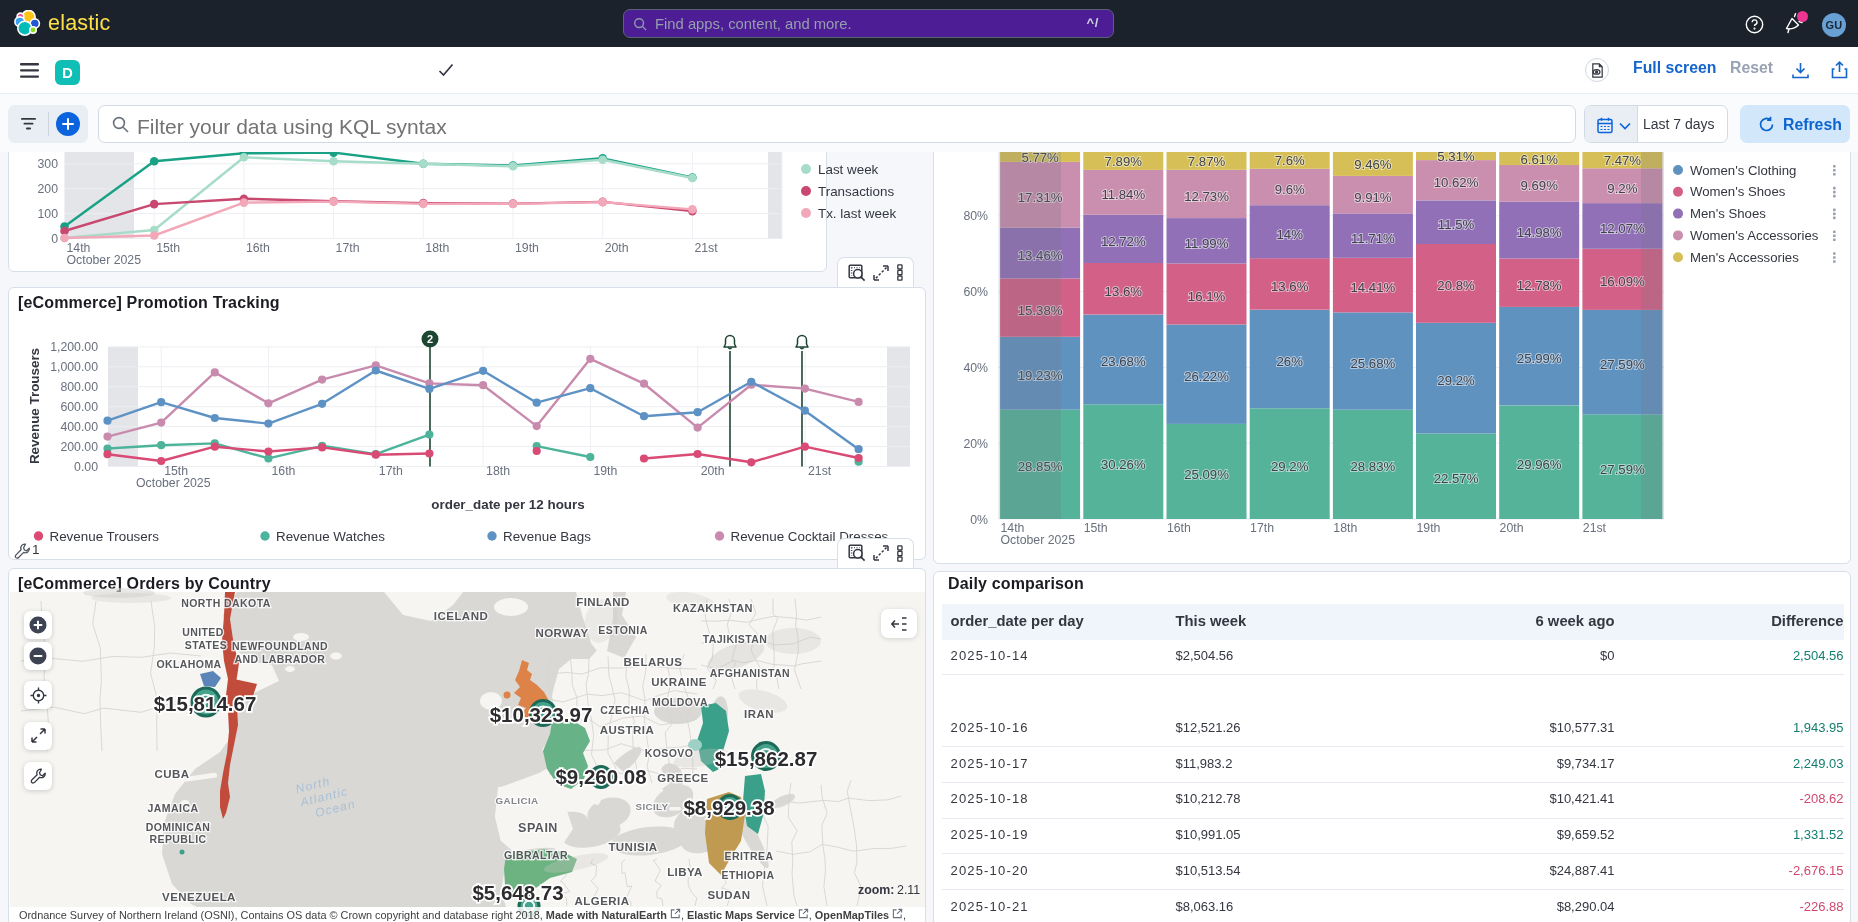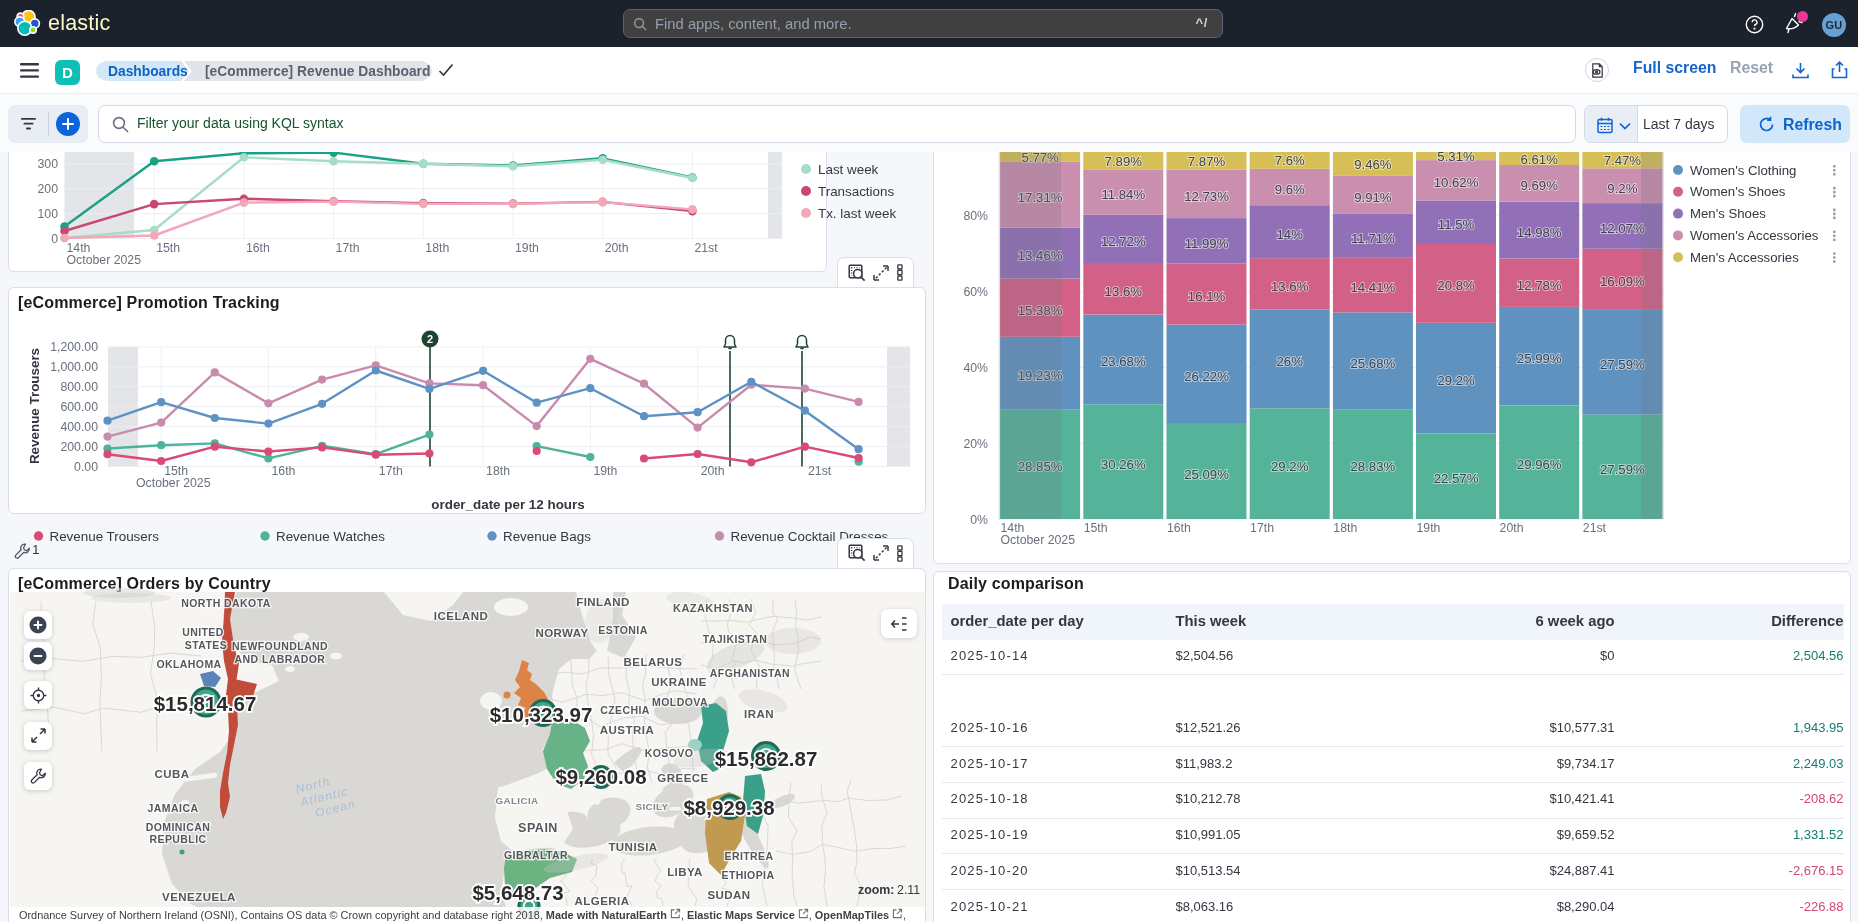--- a/index.html
+++ b/index.html
@@ -24,22 +24,22 @@
 
 <div id="header">
   <svg class="abs" style="left:14px;top:10px" width="28" height="27" viewBox="0 0 28 27">
     <circle cx="14.5" cy="7" r="6.6" fill="#fec514" stroke="#fff" stroke-width="1.6"></circle>
     <circle cx="6.5" cy="6.5" r="3.4" fill="#f04e98" stroke="#fff" stroke-width="1.6"></circle>
     <circle cx="5.8" cy="11.8" r="4.9" fill="#36a2ef" stroke="#fff" stroke-width="1.6"></circle>
     <circle cx="20.8" cy="13.5" r="4.6" fill="#2358d0" stroke="#fff" stroke-width="1.6"></circle>
     <circle cx="10.8" cy="18.2" r="7" fill="#02bcb7" stroke="#fff" stroke-width="1.6"></circle>
     <circle cx="19" cy="20" r="3.2" fill="#8ddd26" stroke="#fff" stroke-width="1.6"></circle>
   </svg>
-  <div class="abs" style="left:48px;top:11px;font-size:21.5px;color:#fef9c3;letter-spacing:0.01em;">elastic</div>
-  <div class="abs" style="left:623px;top:9px;width:600px;height:29px;background:#404040;border:1px solid #5a6375;border-radius:7px;">
+  <div class="abs" style="left:48px;top:11px;font-size:21.5px;color:#fde047;letter-spacing:0.01em;">elastic</div>
+  <div class="abs" style="left:623px;top:9px;width:491px;height:29px;background:#4c1d95;border:1px solid #5a6375;border-radius:7px;">
     <svg class="abs" style="left:9px;top:7px" width="15" height="15" viewBox="0 0 16 16" fill="none" stroke="#8e99ab" stroke-width="1.5">
         <circle cx="6.5" cy="6.5" r="4.7"></circle>
         <path d="M10.2,10.2 L14,14"></path>
       </svg>
     <div class="abs" style="left:31px;top:6px;font-size:14.8px;color:#969fae;">Find apps, content, and more.</div>
     <div class="abs" style="right:14px;top:5px;font-size:13px;color:#cfd5df;font-weight:bold;letter-spacing:0.05em;">^/</div>
   </div>
   <svg class="abs" style="left:1745px;top:15px" width="19" height="19" viewBox="0 0 19 19" fill="none" stroke="#fff" stroke-width="1.4">
       <circle cx="9.5" cy="9.5" r="8.2"></circle>
       <path d="M7.2,7.3 a2.4,2.4 0 1 1 3.3,2.2 c-0.8,0.35 -1,0.8 -1,1.6"></path>
@@ -55,26 +55,20 @@
 
 <div id="navbar">
   <svg class="abs" style="left:20px;top:16px" width="19" height="15" viewBox="0 0 19 15">
       <g fill="#343741">
         <rect width="19" height="2.4" rx="1"></rect>
         <rect y="6.2" width="19" height="2.4" rx="1"></rect>
         <rect y="12.4" width="19" height="2.4" rx="1"></rect>
       </g>
     </svg>
   <div class="abs" style="left:55px;top:13px;width:25px;height:25px;border-radius:6px;background:#0fbeb4;color:#fff;font-weight:bold;font-size:15px;display:flex;align-items:center;justify-content:center;">D</div>
-  <div class="abs" style="left:96px;top:14px;width:500px;height:20px;white-space:nowrap;">
-    <div class="abs" style="left:0;top:0;width:93px;height:20px;background:#d2e7f8;clip-path:polygon(10px 0, 85px 0, 93px 10px, 85px 20px, 10px 20px, 0px 16px, 0px 4px);border-radius:10px 0 0 10px;"></div>
-    <div class="abs" style="left:12px;top:2.5px;font-size:13.8px;font-weight:600;color:#0e63c4;">Dashboards</div>
-    <div class="abs" style="left:88px;top:0;width:248px;height:20px;background:#e2e4e9;border-radius:0 10px 10px 0;clip-path:polygon(0 0, 240px 0, 248px 6px, 248px 14px, 240px 20px, 0 20px, 8px 10px);"></div>
-    <div class="abs" style="left:109px;top:2.5px;font-size:13.8px;font-weight:600;color:#5a6170;">[eCommerce] Revenue Dashboard</div>
-  </div>
   <svg class="abs" style="left:438px;top:16px" width="16" height="14" viewBox="0 0 16 14" fill="none" stroke="#343741" stroke-width="1.7">
       <path d="M1.5,8 L5.5,12 L14.5,1.5"></path>
     </svg>
   <div class="abs" style="left:1585px;top:11px;width:24px;height:24px;border:1px solid #cfd6e3;border-radius:50%;"></div>
   <svg class="abs" style="left:1590px;top:16px" width="15" height="15" viewBox="0 0 16 16" fill="none" stroke="#343741" stroke-width="1.3">
       <path d="M3,1 h7 l3,3 v11 h-10 z M10,1 v3 h3"></path>
       <ellipse cx="7" cy="9.5" rx="3.6" ry="2.4"></ellipse>
       <circle cx="7" cy="9.5" r="1" fill="#343741"></circle>
     </svg>
   <div class="abs" style="left:1633px;top:12px;font-size:15.8px;font-weight:600;color:#1565cc;">Full screen</div>
@@ -102,21 +96,21 @@
       <g fill="#fff">
         <rect x="5" y="0" width="2" height="12" rx="1"></rect>
         <rect x="0" y="5" width="12" height="2" rx="1"></rect>
       </g>
     </svg>
   <div class="abs" style="left:98px;top:11px;width:1478px;height:38px;background:#fff;border:1px solid #d3dae6;border-radius:7px;"></div>
   <svg class="abs" style="left:112px;top:22px" width="17" height="17" viewBox="0 0 17 17" fill="none" stroke="#69707d" stroke-width="1.6">
       <circle cx="7" cy="7" r="5.4"></circle>
       <path d="M11.2,11.2 L16,16"></path>
     </svg>
-  <div class="abs" style="left:137px;top:21px;font-size:14px;color:#14532d;">Filter your data using KQL syntax</div>
+  <div class="abs" style="left:137px;top:21px;font-size:21px;color:#737373;">Filter your data using KQL syntax</div>
   <div class="abs" style="left:1584px;top:11px;width:144px;height:38px;border:1px solid #d3dae6;border-radius:7px;background:#fff;overflow:hidden;">
     <div class="abs" style="left:0;top:0;width:53px;height:38px;background:#e9edf4;border-right:1px solid #d3dae6;"></div>
   </div>
   <svg class="abs" style="left:1597px;top:23px" width="16" height="17" viewBox="0 0 16 17" fill="none" stroke="#0b64dd" stroke-width="1.5">
       <rect x="1" y="2.5" width="14" height="13" rx="1.5"></rect>
       <path d="M1,6.5 H15 M4.5,0.8 v3 M11.5,0.8 v3"></path>
       <g stroke-width="1.2">
         <path d="M3.5,9.5 h2 M7,9.5 h2 M10.5,9.5 h2 M3.5,12.5 h2 M7,12.5 h2 M10.5,12.5 h2"></path>
       </g>
     </svg>
@@ -348,21 +342,21 @@
 <rect x="899" y="141.4" width="2.6" height="2.6" rx="0.6" fill="#98a2b3"></rect>
 <rect x="899" y="145.4" width="2.6" height="2.6" rx="0.6" fill="#98a2b3"></rect>
 <circle cx="744" cy="164.2" r="5" fill="#D6BF57"></circle>
 <text x="756" y="168.7" font-size="13.2" fill="#343741">Men's Accessories</text>
 <rect x="899" y="159.2" width="2.6" height="2.6" rx="0.6" fill="#98a2b3"></rect>
 <rect x="899" y="163.2" width="2.6" height="2.6" rx="0.6" fill="#98a2b3"></rect>
 <rect x="899" y="167.2" width="2.6" height="2.6" rx="0.6" fill="#98a2b3"></rect>
       </svg>
   </div>
 
-  <div class="panel" style="left:8px;top:135.5px;width:917.5px;height:227px;">
+  <div class="panel" style="left:8px;top:135.5px;width:917.5px;height:273px;">
     <div class="ptitle">[eCommerce] Promotion Tracking</div>
     <svg width="915" height="271" style="position:absolute;left:0;top:0;">
         <rect x="99" y="58.8" width="30" height="119.7" fill="#e4e5e9"></rect>
 <rect x="878" y="58.8" width="23" height="119.7" fill="#e4e5e9"></rect>
 <line x1="99" y1="178.5" x2="901" y2="178.5" stroke="#eceef2"></line>
 <text x="89" y="182.5" font-size="12.3" fill="#69707d" text-anchor="end">0.00</text>
 <line x1="99" y1="158.6" x2="901" y2="158.6" stroke="#eceef2"></line>
 <text x="89" y="162.6" font-size="12.3" fill="#69707d" text-anchor="end">200.00</text>
 <line x1="99" y1="138.6" x2="901" y2="138.6" stroke="#eceef2"></line>
 <text x="89" y="142.6" font-size="12.3" fill="#69707d" text-anchor="end">400.00</text>

